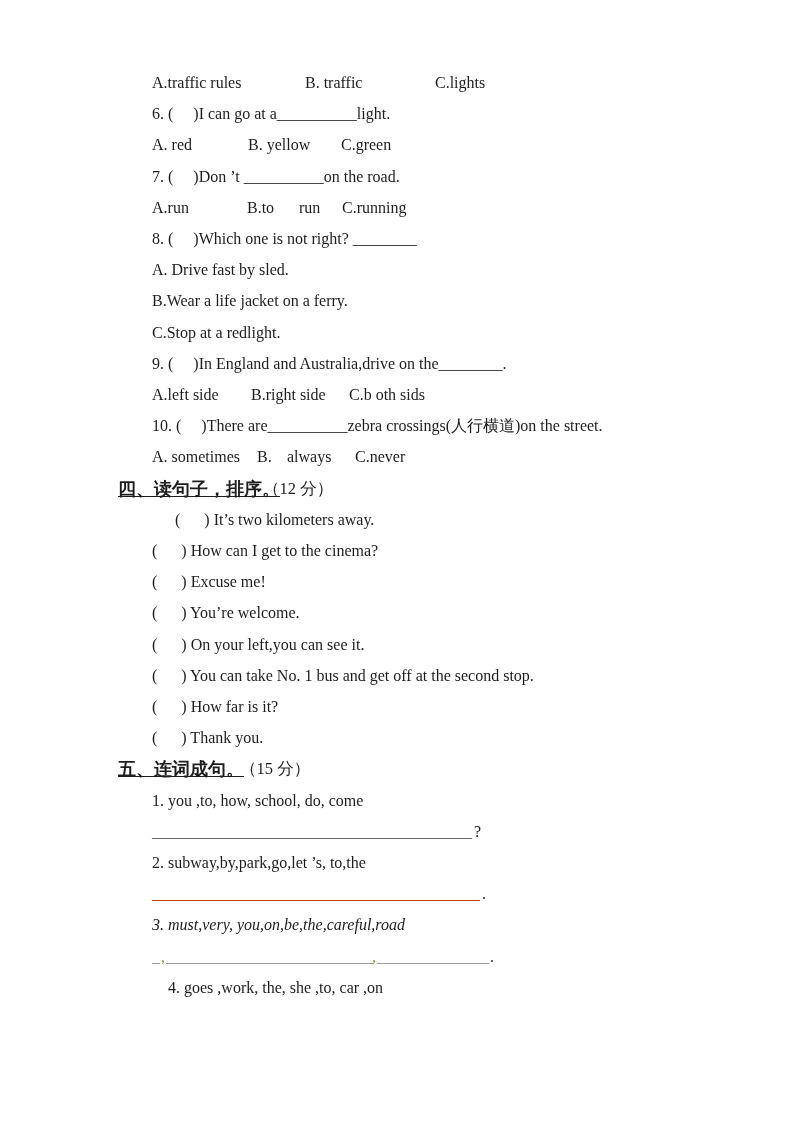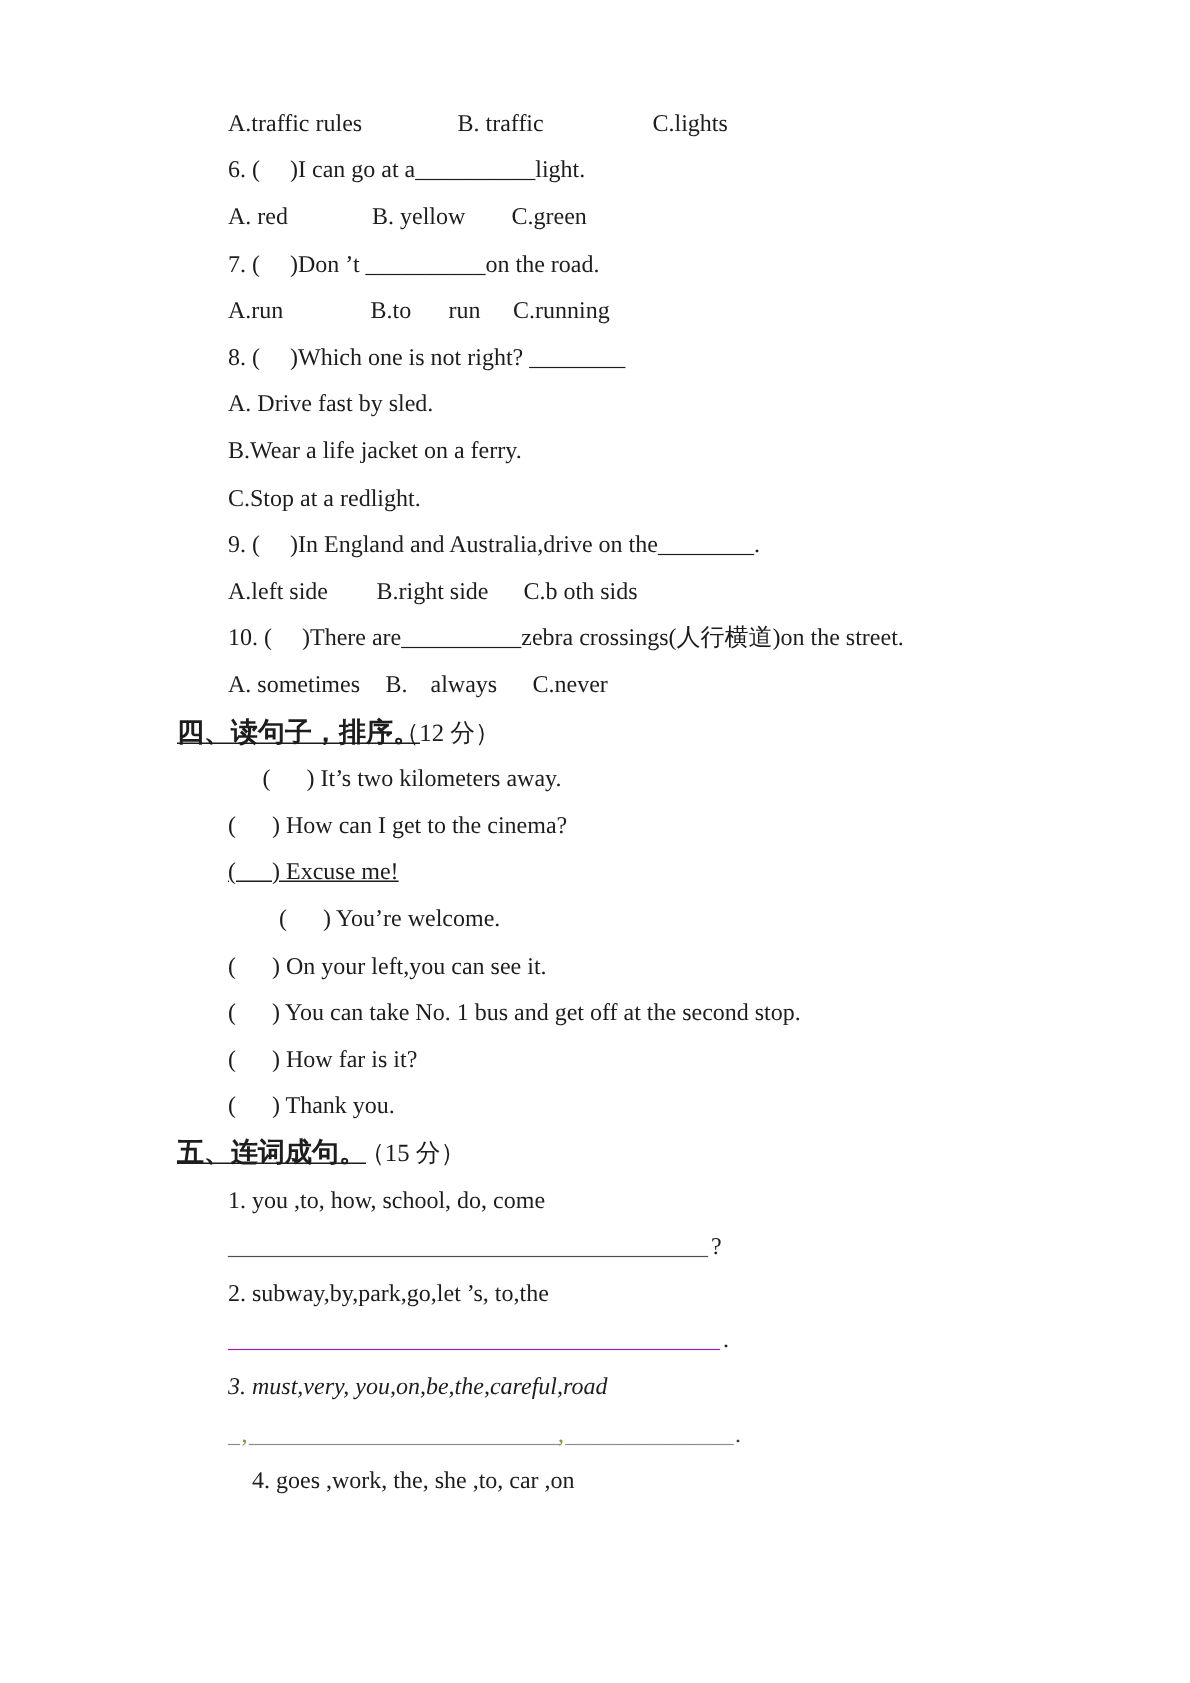--- a/index.html
+++ b/index.html
@@ -98,24 +98,24 @@
       <span class="heading-bold" style="left: 118px;">四、读句子，排序。</span>
       <span class="heading-points" style="left: 263px;">（12 分）</span>
     </div>
     <div class="line" style="top: 509px; margin-left: 23px;">
       <span style="left: 152px;">(      ) It’s two kilometers away.</span>
     </div>
     <div class="line" style="top: 540px;">
       <span style="left: 152px;">(      ) How can I get to the cinema?</span>
     </div>
     <div class="line" style="top: 571px;">
-      <span style="left: 152px; text-decoration: underline;">(      ) Excuse me!</span>
+      <span style="left: 152px;">(      ) Excuse me!</span>
     </div>
     <div class="line" style="top: 602px;">
-      <span style="left: 152px; margin-left: 34px;">(      ) You’re welcome.</span>
+      <span style="left: 152px;">(      ) You’re welcome.</span>
     </div>
     <div class="line" style="top: 634px;">
       <span style="left: 152px;">(      ) On your left,you can see it.</span>
     </div>
     <div class="line" style="top: 665px;">
       <span style="left: 152px;">(      ) You can take No. 1 bus and get off at the second stop.</span>
     </div>
     <div class="line" style="top: 696px;">
       <span style="left: 152px;">(      ) How far is it?</span>
     </div>
@@ -130,21 +130,21 @@
       <span style="left: 152px;">1. you ,to, how, school, do, come</span>
     </div>
     <div class="line" style="top: 821px;">
       <span style="left: 152px; color: rgb(79, 79, 79);">________________________________________</span>
       <span style="left: 474px;">?</span>
     </div>
     <div class="line" style="top: 852px;">
       <span style="left: 152px;">2. subway,by,park,go,let ’s, to,the</span>
     </div>
     <div class="line" style="top: 883px;">
-      <span style="left: 152px; color: #a21caf;">_________________________________________</span>
+      <span style="left: 152px; color: #c2410c; text-decoration: underline;">_________________________________________</span>
       <span style="left: 482px;">.</span>
     </div>
     <div class="line" style="top: 914px;">
       <span style="left: 152px; font-style: italic;">3. must,very, you,on,be,the,careful,road</span>
     </div>
     <div class="line" style="top: 946px;">
       <span style="left: 152px; color: rgb(140, 140, 140);">_</span>
       <span style="left: 161px; color: rgb(144, 144, 74);">,</span>
       <span style="left: 166px; color: rgb(140, 140, 140);">__________________________</span>
       <span style="left: 372px; color: rgb(144, 144, 74);">,</span>

